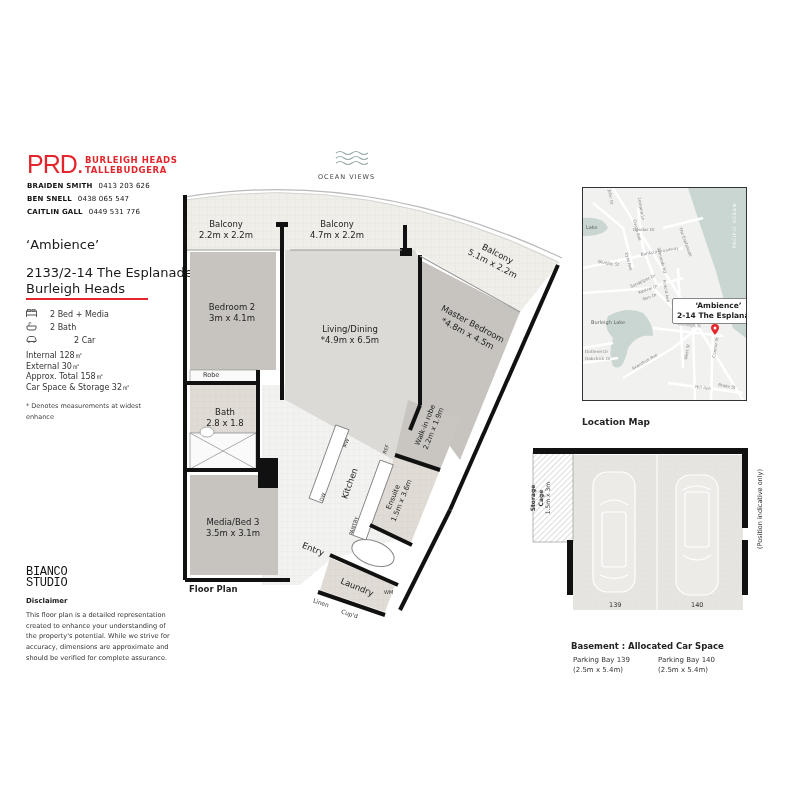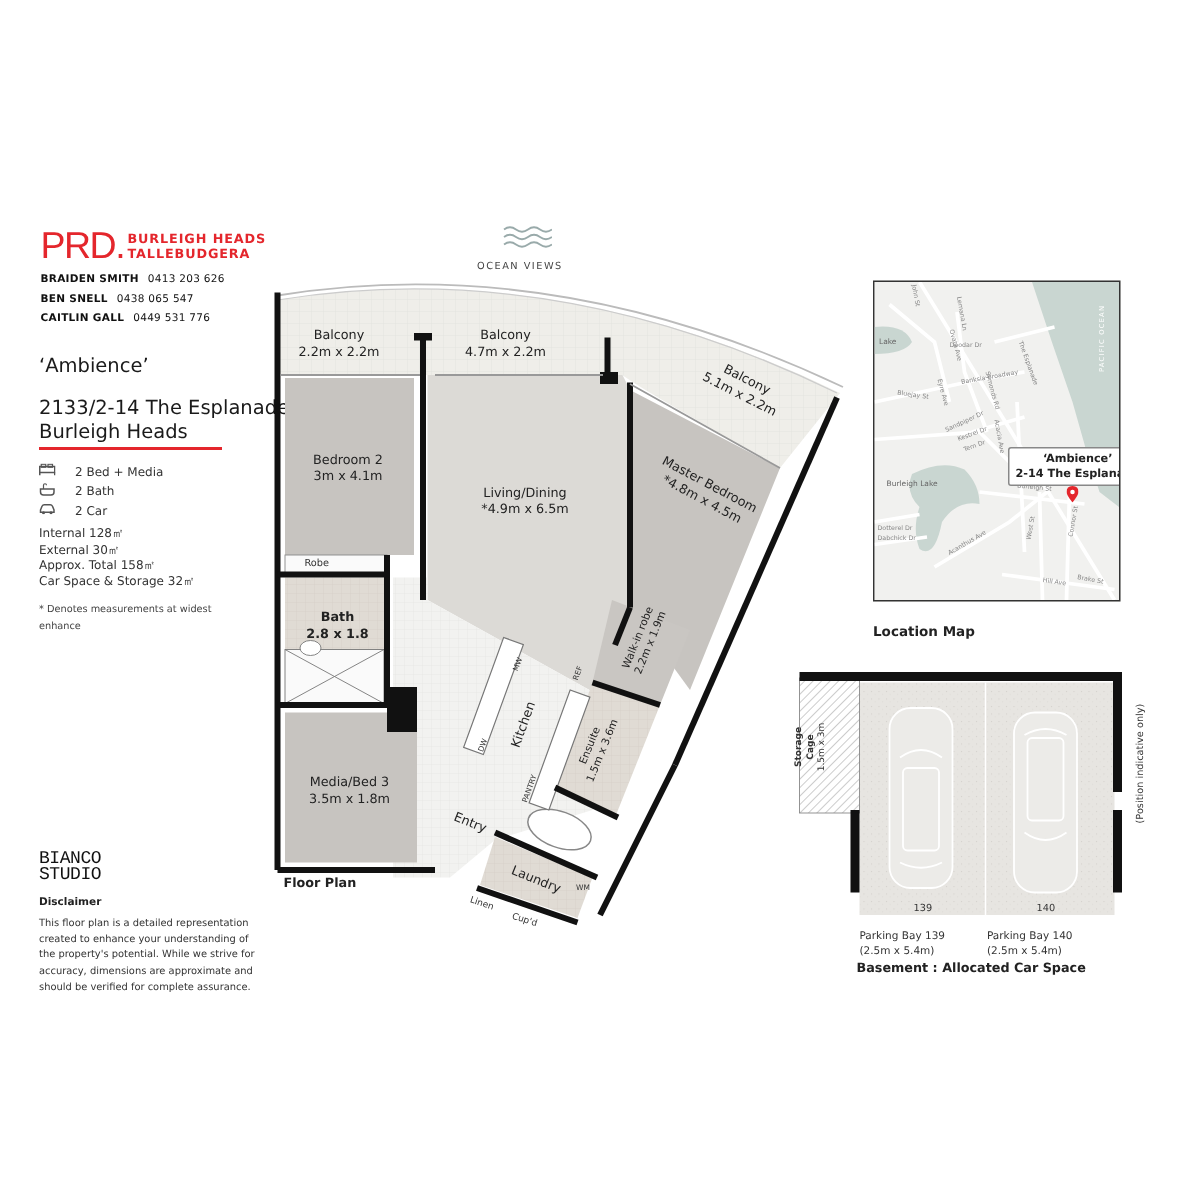--- a/index.html
+++ b/index.html
@@ -21,21 +21,21 @@
   .disc-h{left:26px;top:597px;font-size:7px;font-weight:bold;color:#222;}
   .disc{left:26px;top:610px;font-size:6.6px;line-height:10.7px;color:#333;width:150px;}
   
   .room-label{font-size:8.5px;color:#222;text-align:center;line-height:11px;white-space:nowrap;}
   .small-label{font-size:6px;color:#333;white-space:nowrap;}
   
   .map{left:582px;top:187px;width:163px;height:212px;border:1.5px solid #333;background:#f1f1ef;overflow:hidden;}
   .map-label{font-size:9px;font-weight:bold;color:#222;margin-top:12px;}
   .pin-callout{background:#fff;border:1px solid #888;border-radius:2px;font-size:7.5px;font-weight:bold;color:#222;text-align:center;line-height:10px;padding:2px 4px;white-space:nowrap;}
   
-  .bay-lbl{font-size:7px;color:#333;line-height:9.5px;}
+  .bay-lbl{font-size:7px;color:#333;line-height:9.5px;margin-top:36px;}
   .basement-title{left:571px;top:641px;font-size:8.5px;font-weight:bold;color:#222;}
 </style>
 </head>
 <body>
 
 <div class="abs brand-logo">PRD.</div>
 <div class="abs brand-sub">
   <div>BURLEIGH HEADS</div>
   <div>TALLEBUDGERA</div>
 </div>
@@ -71,21 +71,21 @@
 </div>
 <div class="abs feat" style="top:322px;">
   <span class="ic">
     <svg width="11" height="9" viewBox="0 0 11 9">
         <path d="M1 4 H10 V6 Q10 8 8 8 H3 Q1 8 1 6 Z" fill="none" stroke="#555" stroke-width="1"></path>
         <path d="M3 4 V1.5 Q3 0.5 4 0.5 Q5 0.5 5 1.5" fill="none" stroke="#555" stroke-width="0.8"></path>
       </svg>
   </span>
     <span>2 Bath</span>
 </div>
-<div class="abs feat" style="top:335px;">
+<div class="abs feat" style="top:335px;gap:24px;">
   <span class="ic">
     <svg width="11" height="8" viewBox="0 0 11 8">
         <path d="M1 5 L2 2.5 Q2.5 1.5 3.5 1.5 H7.5 Q8.5 1.5 9 2.5 L10 5 V6.5 H1 Z" fill="none" stroke="#555" stroke-width="1"></path>
         <circle cx="3" cy="6.8" r="1" fill="#555"></circle>
         <circle cx="8" cy="6.8" r="1" fill="#555"></circle>
       </svg>
   </span>
     <span>2 Car</span>
 </div>
 
@@ -205,36 +205,36 @@
   </div>
 <div class="abs room-label" style="left:310px;top:324px;width:80px;">
     <div>Living/Dining</div>
     <div>*4.9m x 6.5m</div>
   </div>
 <div class="abs room-label" style="left:425px;top:318px;width:90px;transform:rotate(28deg);">
     <div>Master Bedroom</div>
     <div>*4.8m x 4.5m</div>
   </div>
 <div class="abs small-label" style="left:203px;top:371px;font-size:6.5px;text-align:center;">Robe</div>
-<div class="abs room-label" style="left:200px;top:407px;width:50px;font-weight:bold;">
+<div class="abs room-label" style="left:200px;top:407px;width:50px;">
     <div>Bath</div>
     <div>2.8 x 1.8</div>
   </div>
 <div class="abs room-label" style="left:395px;top:418px;width:70px;font-size:7px;line-height:9px;transform:rotate(-68deg);">
     <div>Walk-in robe</div>
     <div>2.2m x 1.9m</div>
   </div>
 <div class="abs room-label" style="left:330px;top:478px;width:40px;transform:rotate(-70deg);">Kitchen</div>
 <div class="abs room-label" style="left:368px;top:490px;width:60px;font-size:7px;line-height:9px;transform:rotate(-68deg);">
     <div>Ensuite</div>
     <div>1.5m x 3.6m</div>
   </div>
 <div class="abs room-label" style="left:193px;top:517px;width:80px;">
     <div>Media/Bed 3</div>
-    <div>3.5m x 1.8m</div>
+    <div>3.5m x 3.1m</div>
   </div>
 <div class="abs room-label" style="left:293px;top:544px;width:40px;transform:rotate(22deg);">Entry</div>
 <div class="abs room-label" style="left:337px;top:582px;width:40px;transform:rotate(22deg);">Laundry</div>
 <div class="abs small-label" style="left:313px;top:599px;font-size:6px;transform:rotate(18deg);">Linen</div>
 <div class="abs small-label" style="left:341px;top:610px;font-size:6px;transform:rotate(18deg);">Cup'd</div>
 <div class="abs small-label" style="left:344px;top:523px;font-size:5px;transform:rotate(-70deg);">PANTRY</div>
 <div class="abs small-label" style="left:381px;top:446px;font-size:5px;transform:rotate(-70deg);">REF</div>
 <div class="abs small-label" style="left:341px;top:440px;font-size:5px;transform:rotate(-70deg);">MW</div>
 <div class="abs small-label" style="left:318px;top:494px;font-size:5px;transform:rotate(-70deg);">DW</div>
 <div class="abs small-label" style="left:384px;top:589px;font-size:5px;">WM</div>

